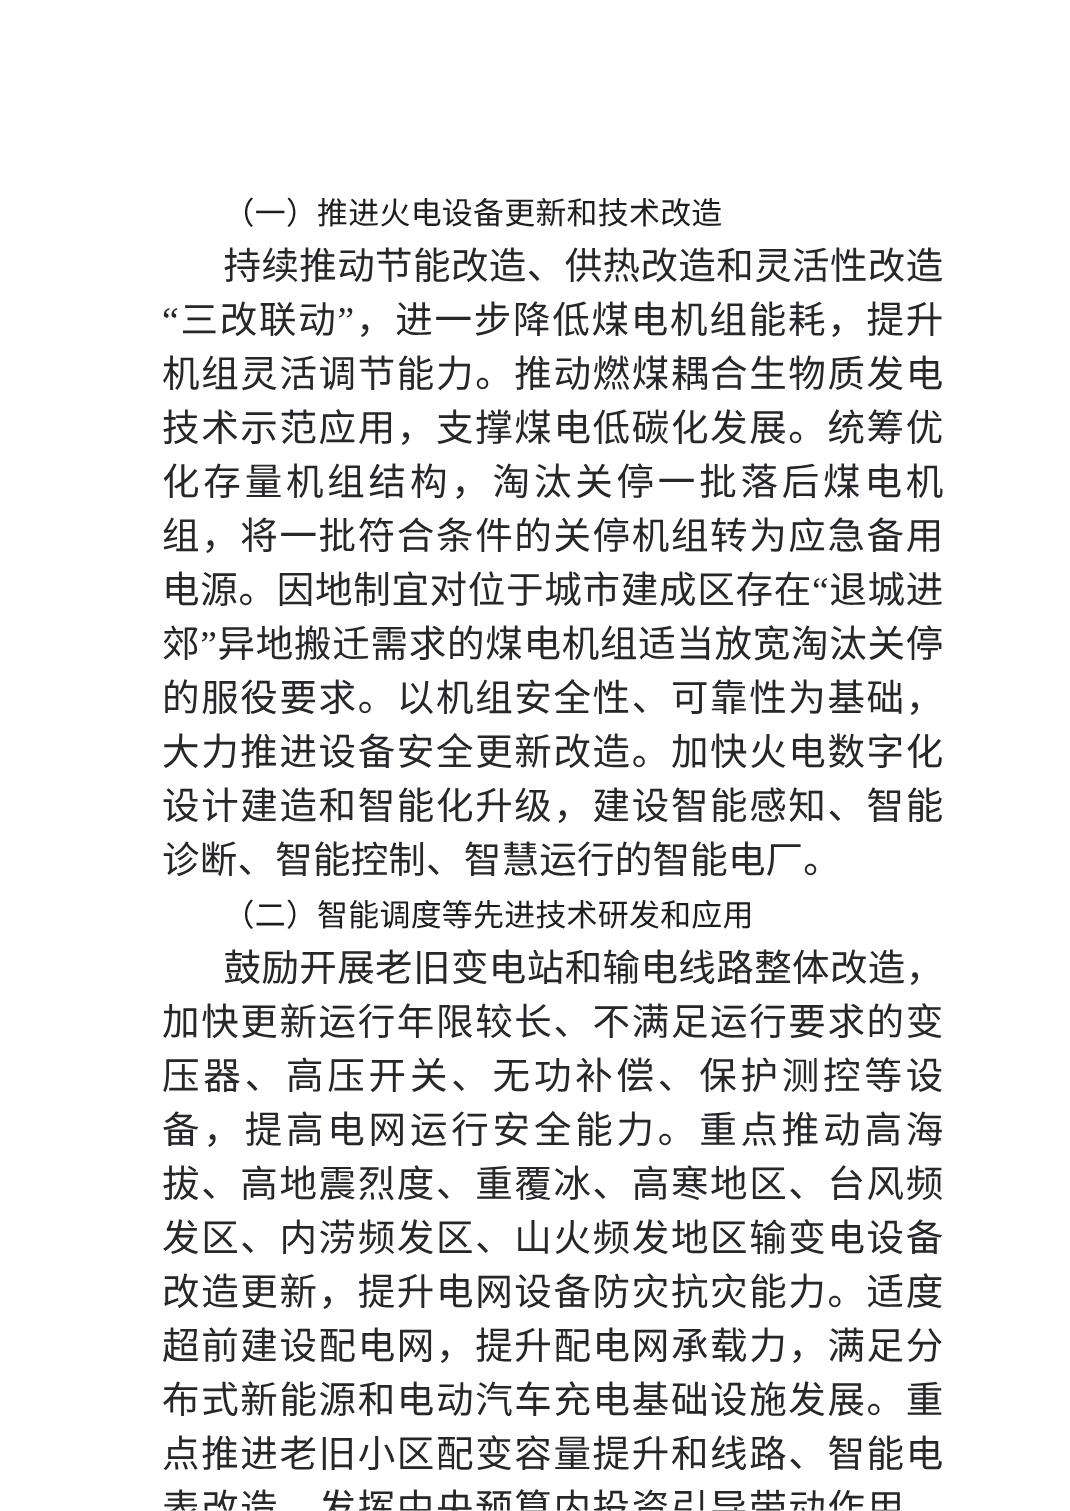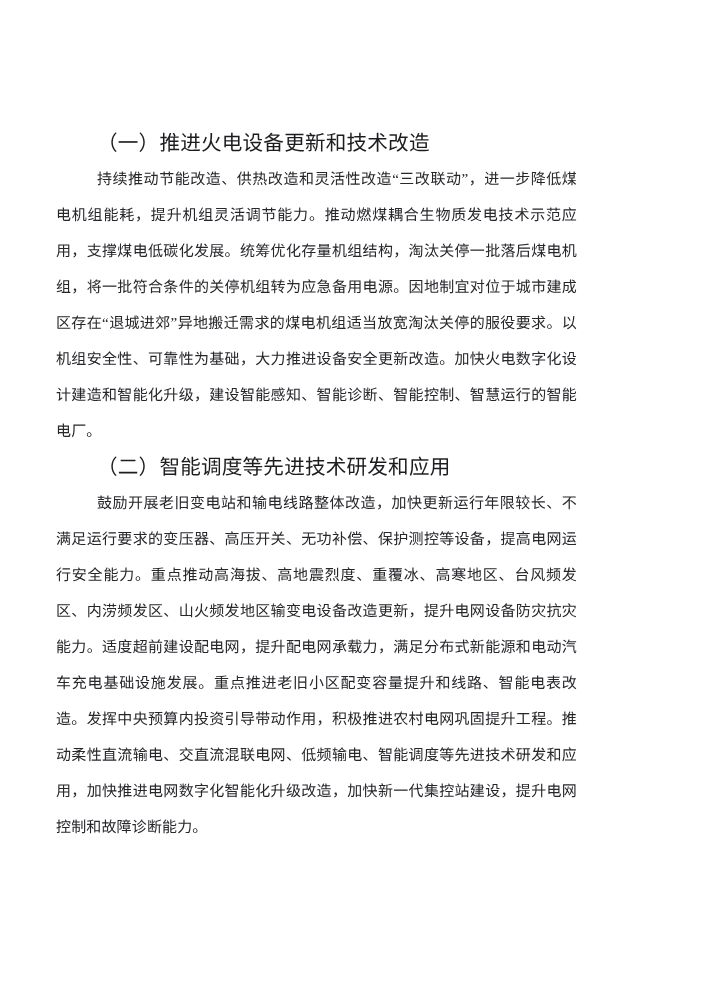--- a/index.html
+++ b/index.html
@@ -14,21 +14,21 @@
     font-family: "Liberation Serif", "DejaVu Serif", serif;
     overflow: hidden;
   }
 
   .page {
     position: relative;
     width: 713px;
     height: 1007px;
     background: #ffffff;
     box-sizing: border-box;
-    padding: 125px 95px 0 56px;
+    padding: 125px 95px 0 108px;
   }
 
   .doc-body {
     width: 521px;
   }
 
   
   .section-heading {
     font-size: 20.6px;
     line-height: 36px;
@@ -36,21 +36,21 @@
     text-indent: 41px;
     letter-spacing: 0.2px;
     margin: 0;
     white-space: nowrap;
     font-weight: 400;
     -webkit-font-smoothing: antialiased;
   }
 
   
   .body-paragraph {
-    font-size: 15px;
+    font-size: 25px;
     line-height: 36px;
     color: #26262b;
     text-indent: 41px;
     text-align: justify;
     text-justify: inter-character;
     letter-spacing: 0.15px;
     margin: 0;
     word-break: break-all;
     -webkit-font-smoothing: antialiased;
   }

